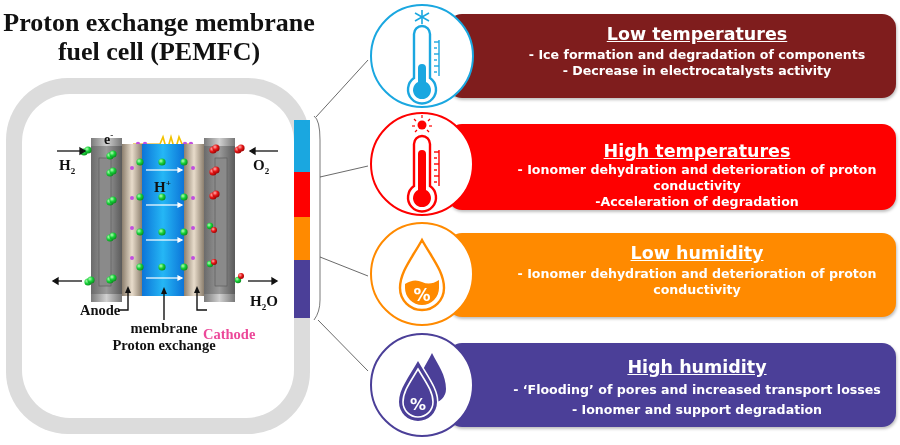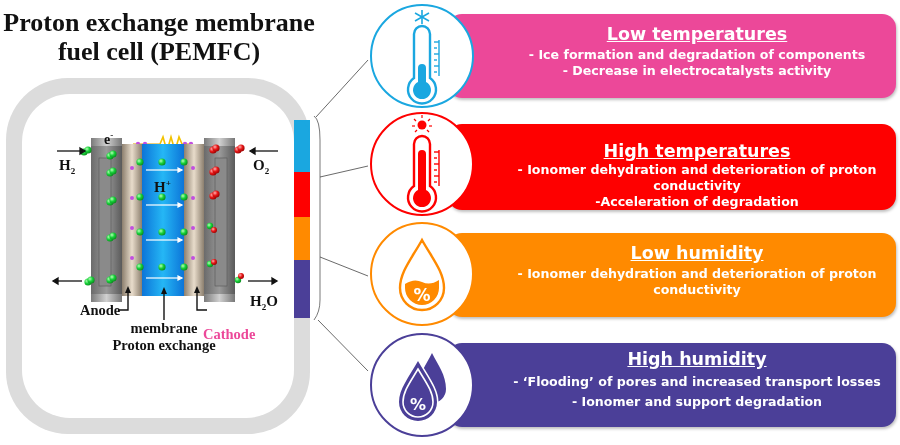--- a/index.html
+++ b/index.html
@@ -196,21 +196,21 @@
 <div style="position:absolute;left:253px;top:157px;font-family:'Liberation Serif',serif;font-weight:bold;font-size:15px;color:#111;text-align:right;"><span>O</span><sub style="font-size:9px">2</sub></div>
 <div style="position:absolute;left:154px;top:178px;font-family:'Liberation Serif',serif;font-weight:bold;font-size:15px;color:#111;"><span>H</span><sup style="font-size:9px">+</sup></div>
 <div style="position:absolute;left:250px;top:256px;font-family:'Liberation Serif',serif;font-weight:bold;font-size:15px;color:#111;margin-top:37px;"><span>H</span><sub style="font-size:9px">2</sub><span>O</span></div>
 <div style="position:absolute;left:80px;top:302px;font-family:'Liberation Serif',serif;font-weight:bold;font-size:14.5px;color:#111;">Anode</div>
 <div style="position:absolute;left:203px;top:302px;font-family:'Liberation Serif',serif;font-weight:bold;font-size:14.5px;color:#ec4899;margin-top:24px;">Cathode</div>
 <div style="position:absolute;left:94px;top:320px;width:140px;text-align:center;font-family:'Liberation Serif',serif;font-weight:bold;font-size:14.5px;line-height:17px;color:#111;">
   <div>membrane</div>
   <div>Proton exchange</div>
 </div>
 
-<div class="card" style="left:448px;top:14px;width:448px;height:84px;background:#ec4899;padding-top:10px;box-sizing:border-box;padding-left:50px;">
+<div class="card" style="left:448px;top:14px;width:448px;height:84px;background:#7f1d1d;padding-top:10px;box-sizing:border-box;padding-left:50px;">
   <div class="ct">Low temperatures</div>
   <div class="cl">- Ice formation and degradation of components</div>
   <div class="cl">- Decrease in electrocatalysts activity</div>
 </div>
 <div class="circle" style="left:370px;top:4px;border-color:#1aa7e0;">
   <svg width="100" height="100" viewBox="0 0 100 100">
     <g stroke="#1aa7e0" stroke-width="1.6" fill="none">
       <line x1="50" y1="4" x2="50" y2="18"></line>
         <line x1="43" y1="7" x2="57" y2="15"></line>
         <line x1="43" y1="15" x2="57" y2="7"></line>
@@ -267,21 +267,21 @@
   <div class="cl">conductivity</div>
 </div>
 <div class="circle" style="left:370px;top:222px;border-color:#ff8a00;">
   <svg width="100" height="100" viewBox="0 0 100 100">
     <path d="M50 16 C40 34 28 48 28 64 A22 22 0 0 0 72 64 C72 48 60 34 50 16 Z" fill="none" stroke="#ff8a00" stroke-width="2.4"></path>
     <path d="M33 60 Q42 54 50 58 Q58 62 67 56 L67 64 A17 17 0 0 1 33 64 Z" fill="#ff8a00"></path>
     <text x="50" y="77" text-anchor="middle" font-family="DejaVu Sans, sans-serif" font-weight="bold" font-size="17" fill="#fff">%</text>
   </svg>
 </div>
 
-<div class="card" style="left:448px;top:343px;width:448px;height:84px;background:#4b3f98;padding-top:6px;box-sizing:border-box;padding-left:50px;">
+<div class="card" style="left:448px;top:343px;width:448px;height:84px;background:#4b3f98;padding-top:14px;box-sizing:border-box;padding-left:50px;">
   <div class="ct">High humidity</div>
   <div class="cl" style="line-height:20px">- ‘Flooding’ of pores and increased transport losses</div>
   <div class="cl" style="line-height:20px">- Ionomer and support degradation</div>
 </div>
 <div class="circle" style="left:370px;top:333px;border-color:#4b3f98;">
   <svg width="100" height="100" viewBox="0 0 100 100">
     <path d="M60 18 C54 30 46 40 46 54 A14 14 0 0 0 74 54 C74 40 66 30 60 18 Z" fill="#4b3f98"></path>
     <path d="M46 26 C37 42 27 54 27 67 A19 19 0 0 0 65 67 C65 54 55 42 46 26 Z" fill="#fff" stroke="#fff" stroke-width="3"></path>
     <path d="M46 26 C37 42 27 54 27 67 A19 19 0 0 0 65 67 C65 54 55 42 46 26 Z" fill="#4b3f98"></path>
     <path d="M46 34 C39 46 31 56 31 67 A15 15 0 0 0 61 67 C61 56 53 46 46 34 Z" fill="none" stroke="#fff" stroke-width="1.6"></path>

